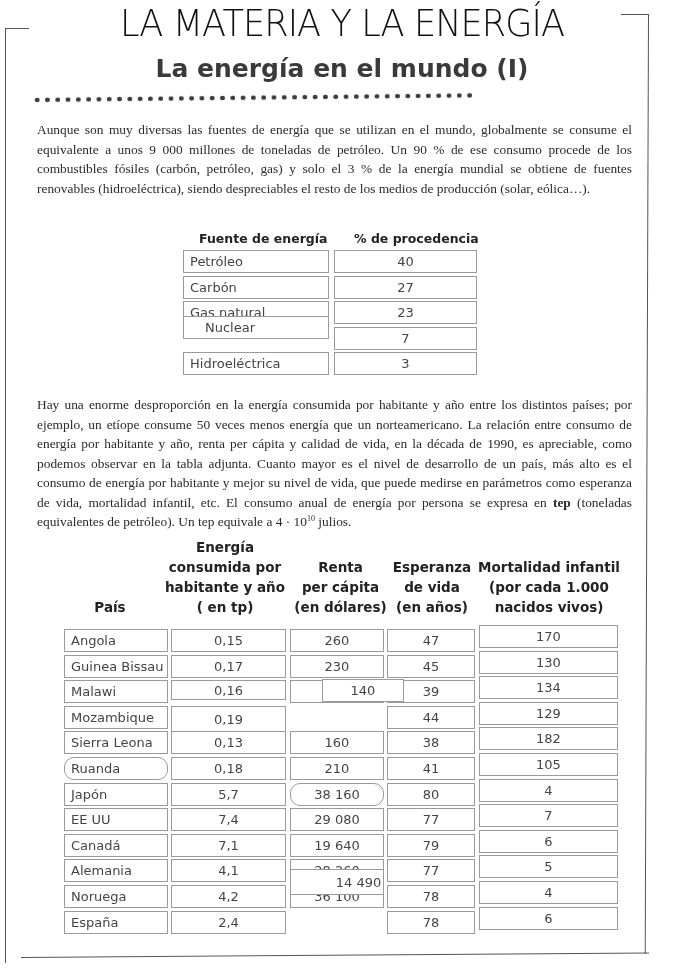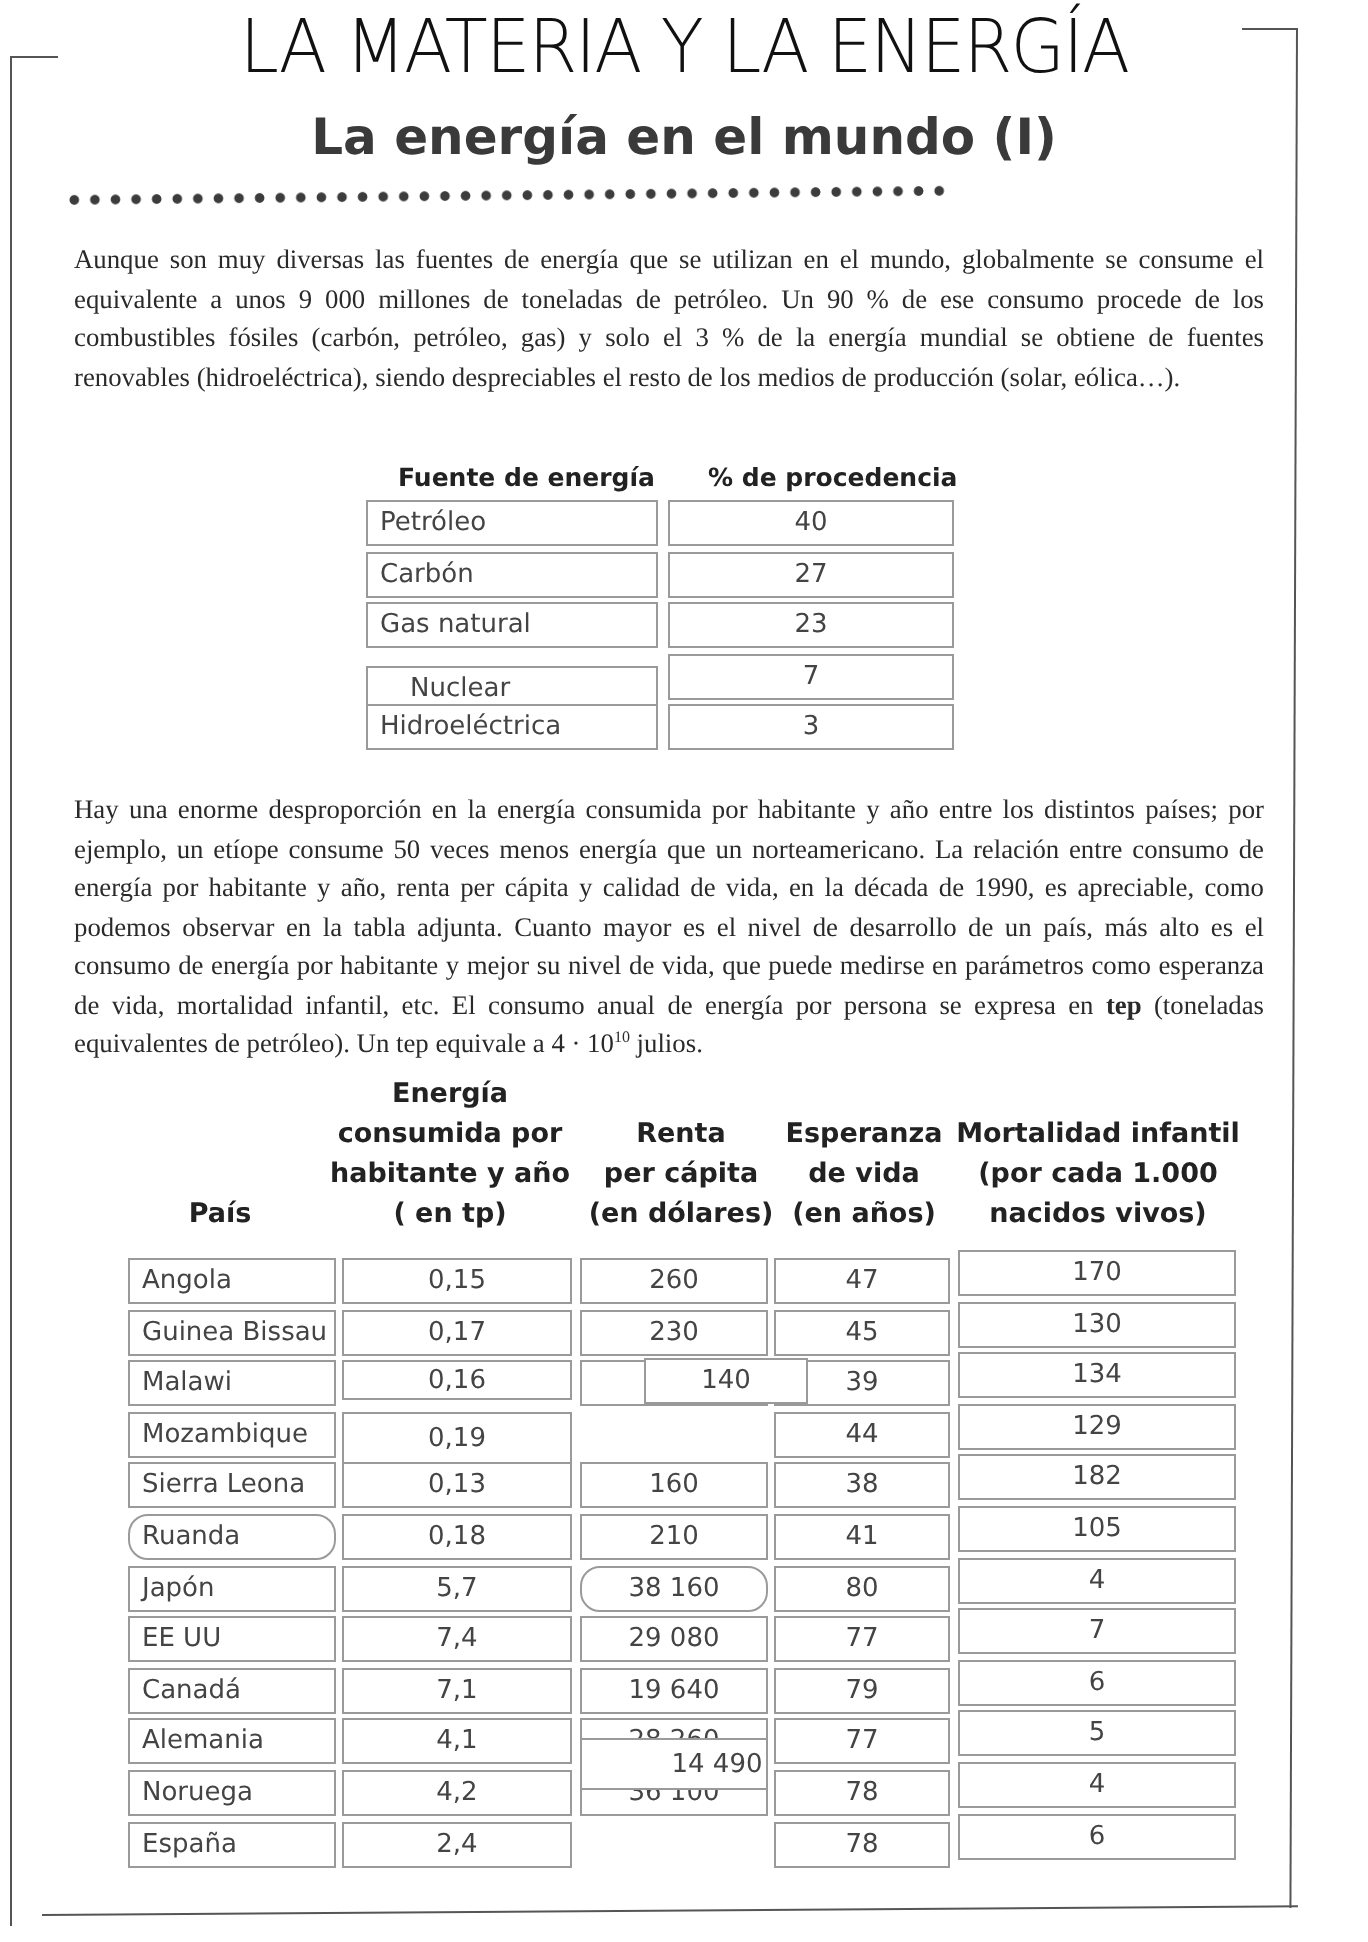--- a/index.html
+++ b/index.html
@@ -75,21 +75,21 @@
 
 <div id="t1">
   <div class="t1-head t1-h1 hand">Fuente de energía</div>
   <div class="t1-head t1-h2 hand">% de procedencia</div>
 <div class="cell hand left" style="left: 183px; top: 250px; width: 146px; height: 23px;">Petróleo</div>
     <div class="cell hand center" style="left: 334px; top: 250px; width: 143px; height: 23px;">40</div>
     <div class="cell hand left" style="left: 183px; top: 275.5px; width: 146px; height: 23px;">Carbón</div>
     <div class="cell hand center" style="left: 334px; top: 275.5px; width: 143px; height: 23px;">27</div>
     <div class="cell hand left" style="left: 183px; top: 301px; width: 146px; height: 23px;">Gas natural</div>
     <div class="cell hand center" style="left: 334px; top: 301px; width: 143px; height: 23px;">23</div>
-    <div class="cell hand left" style="left: 183px; top: 333px; width: 146px; height: 23px; padding-left: 21px;">Nuclear</div>
+    <div class="cell hand left" style="left: 183px; top: 316px; width: 146px; height: 23px; padding-left: 21px;">Nuclear</div>
     <div class="cell hand center" style="left: 334px; top: 326.5px; width: 143px; height: 23px;">7</div>
     <div class="cell hand left" style="left: 183px; top: 352px; width: 146px; height: 23px;">Hidroeléctrica</div>
     <div class="cell hand center" style="left: 334px; top: 352px; width: 143px; height: 23px;">3</div>
   </div>
 
 <p class="para para2" style="margin:0"><span>Hay una enorme desproporción en la energía consumida por habitante y año entre los distintos países; por ejemplo, un etíope consume 50 veces menos energía que un norteamericano. La relación entre consumo de energía por habitante y año, renta per cápita y calidad de vida, en la década de 1990, es apreciable, como podemos observar en la tabla adjunta. Cuanto mayor es el nivel de desarrollo de un país, más alto es el consumo de energía por habitante y mejor su nivel de vida, que puede medirse en parámetros como esperanza de vida, mortalidad infantil, etc. El consumo anual de energía por persona se expresa en </span><b>tep</b><span> (toneladas equivalentes de petróleo). Un tep equivale a 4 · 10</span><sup>10</sup><span> julios.</span></p>
 
 <div id="t2">
   <div class="t2-head hand" style="left:60px; top:597px; width:100px;">País</div>
   <div class="t2-head hand" style="left:160px; top:537px; width:130px;">

